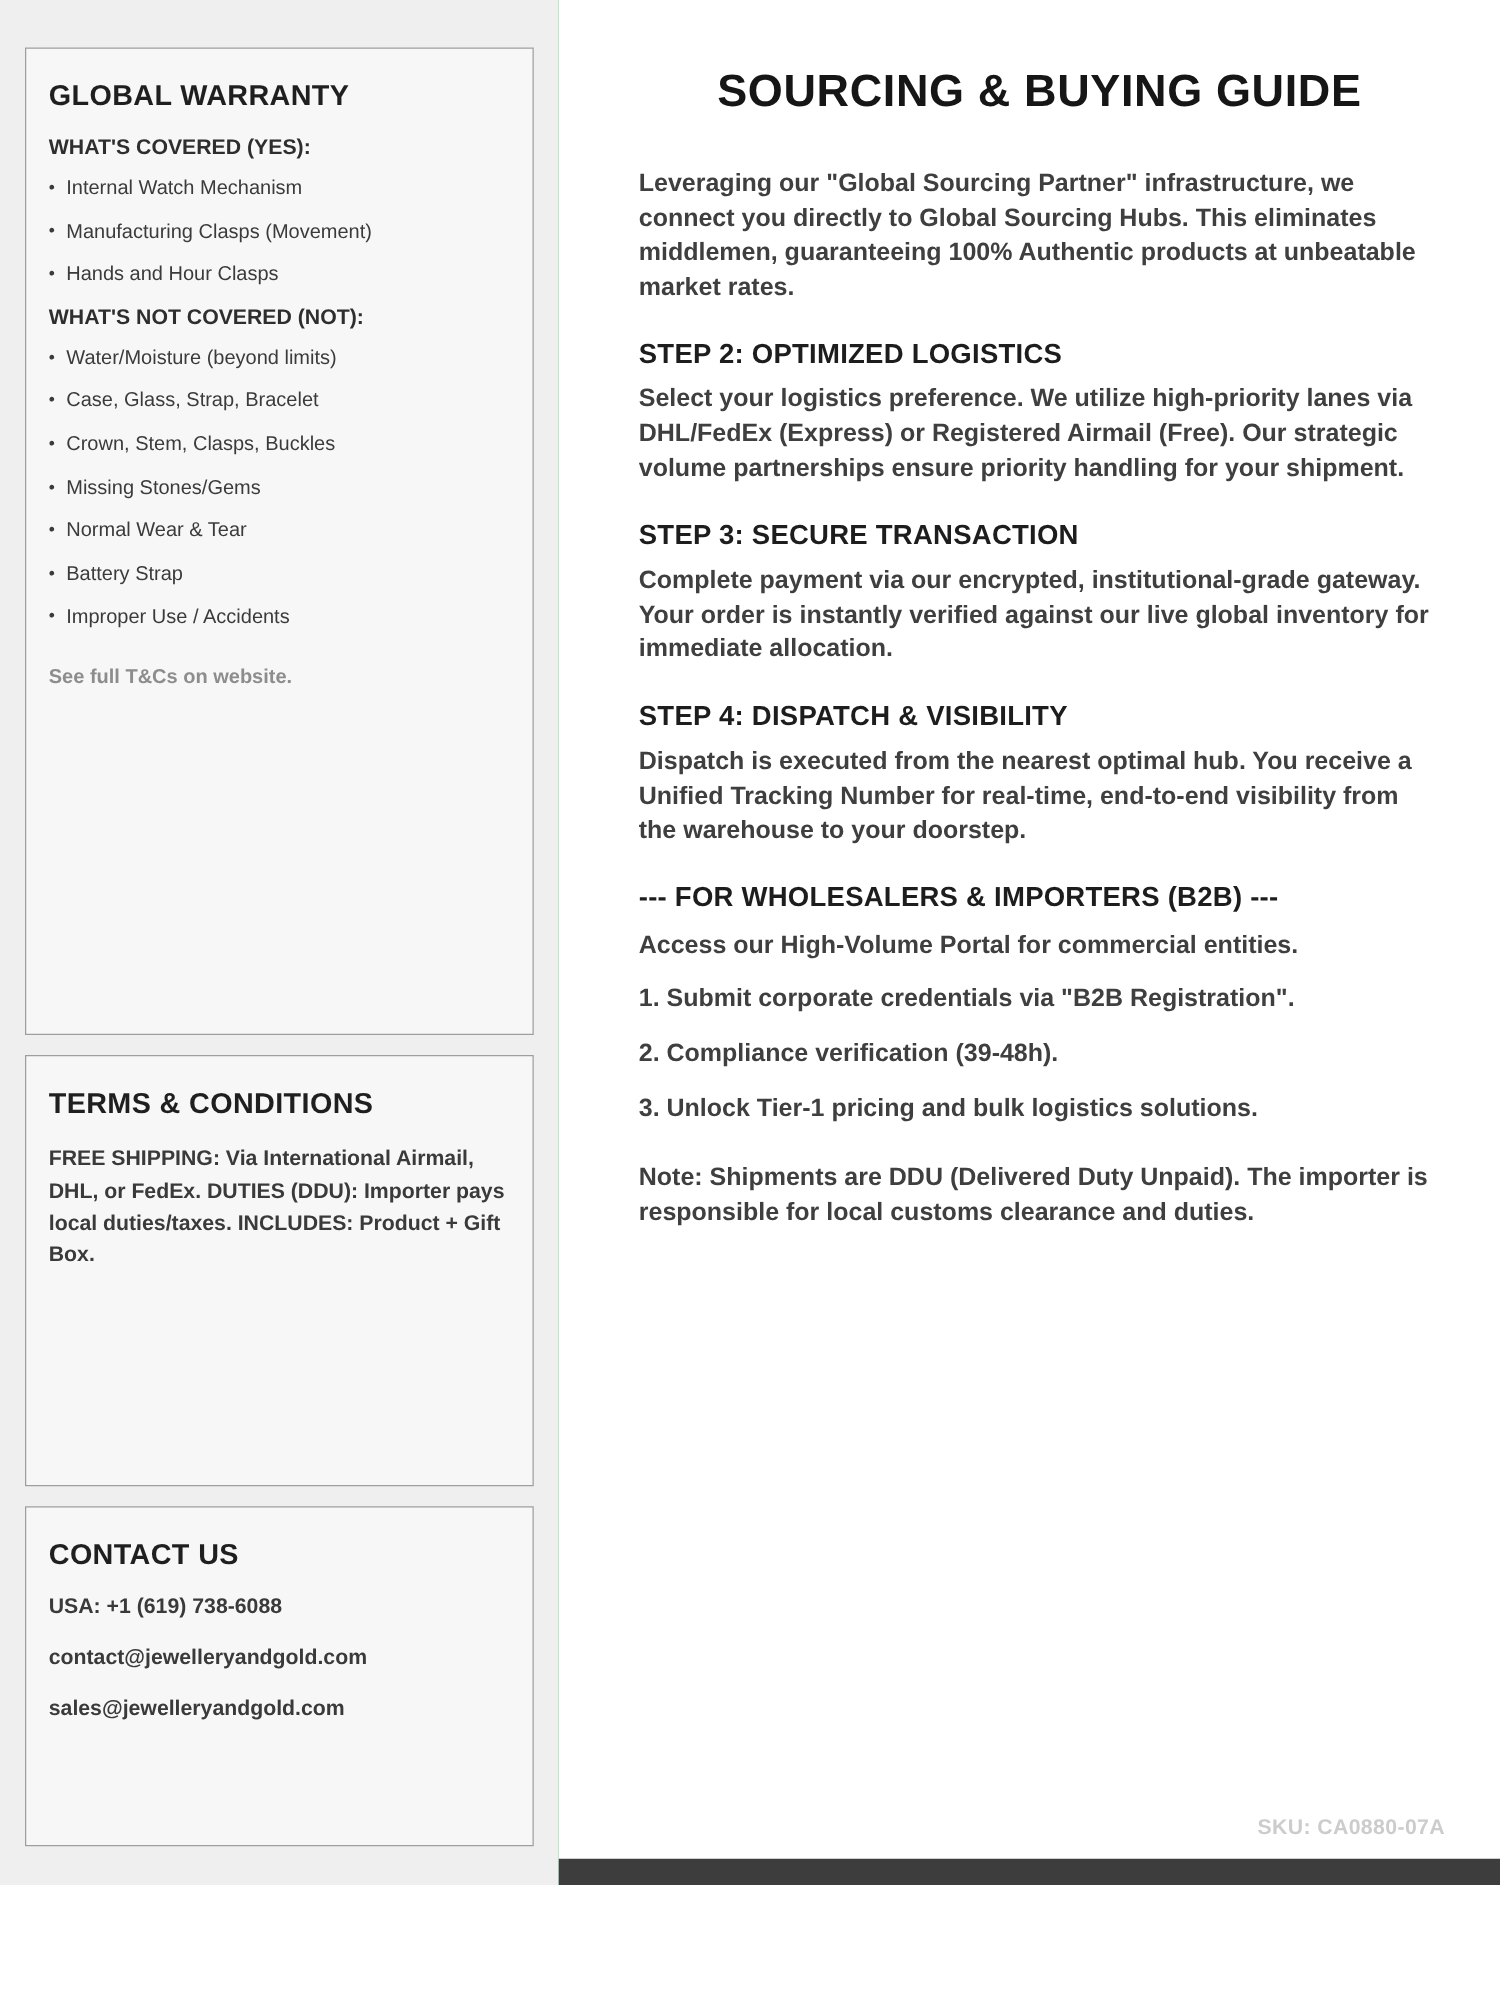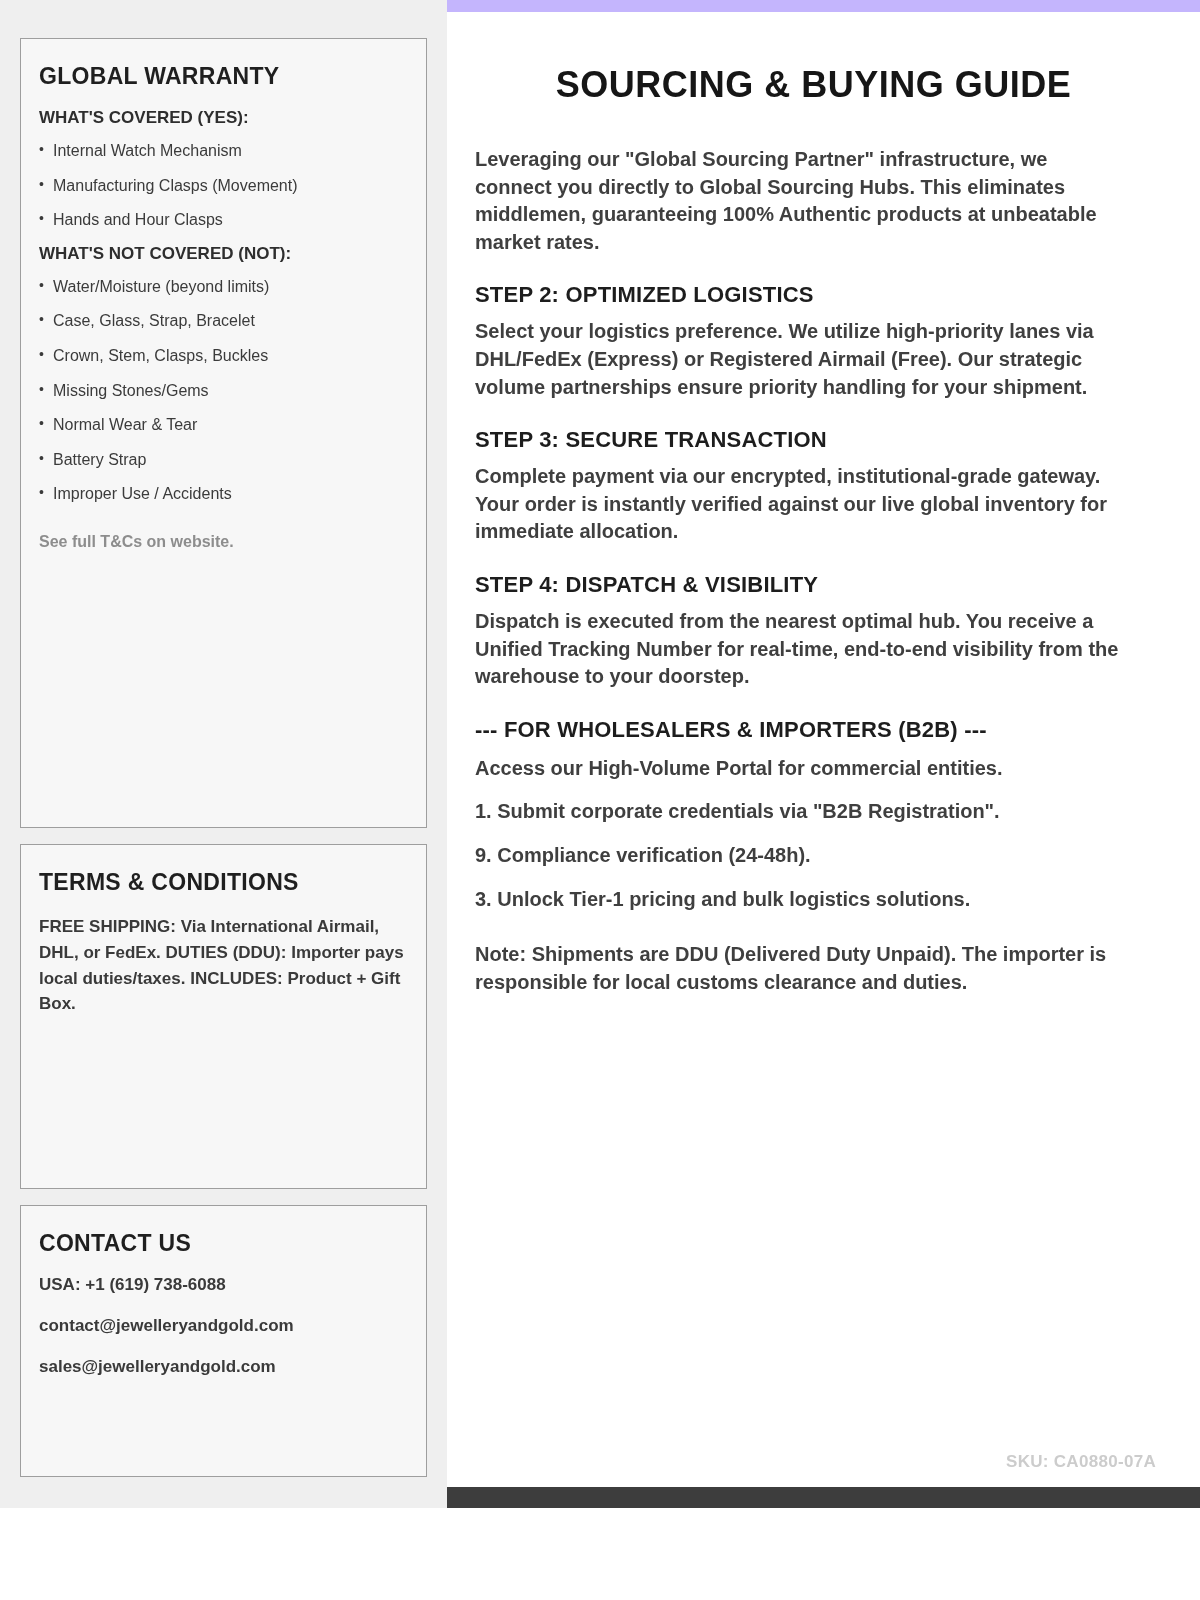--- a/index.html
+++ b/index.html
@@ -8,21 +8,21 @@
     font-family: "Liberation Sans", "DejaVu Sans", sans-serif;
     color: #3a3a3a;
     width: 1200px;
   }
   .page {
     position: relative;
     width: 1200px;
     height: 1508px;
     display: flex;
     overflow: hidden;
-    background: #c4b5fd;
+    background: #15803d;
   }
 
   
   .sidebar {
     width: 447px;
     min-width: 447px;
     height: 100%;
     background: #efefef;
     padding: 38px 20px 20px 20px;
   }
@@ -85,22 +85,21 @@
     font-weight: 700;
     color: #3a3a3a;
     margin-bottom: 21px;
   }
 
   
   .main {
     position: relative;
     flex: 1;
     background: #ffffff;
-    padding: 52px 48px 0 28px;
-    margin-top: 12px;
+    padding: 52px 48px 0 64px;
   }
   .main-title {
     font-size: 36px;
     font-weight: 800;
     color: #161616;
     letter-spacing: 0.5px;
     text-align: center;
     margin-bottom: 40px;
     white-space: nowrap;
   }
@@ -213,21 +212,21 @@
 
     <section class="step">
       <h3 class="step-heading">STEP 4: DISPATCH &amp; VISIBILITY</h3>
       <p class="step-body">Dispatch is executed from the nearest optimal hub. You receive a Unified Tracking Number for real-time, end-to-end visibility from the warehouse to your doorstep.</p>
     </section>
 
     <section class="b2b">
       <h3 class="b2b-heading">--- FOR WHOLESALERS &amp; IMPORTERS (B2B) ---</h3>
       <p class="b2b-intro">Access our High-Volume Portal for commercial entities.</p>
       <p class="b2b-item">1. Submit corporate credentials via "B2B Registration".</p>
-      <p class="b2b-item">9. Compliance verification (24-48h).</p>
+      <p class="b2b-item">2. Compliance verification (39-48h).</p>
       <p class="b2b-item">3. Unlock Tier-1 pricing and bulk logistics solutions.</p>
       <p class="b2b-note">Note: Shipments are DDU (Delivered Duty Unpaid). The importer is responsible for local customs clearance and duties.</p>
     </section>
 
     <div class="sku">SKU: CA0880-07A</div>
     <div class="footer-bar"></div>
 
   </main>
 
 </div>

